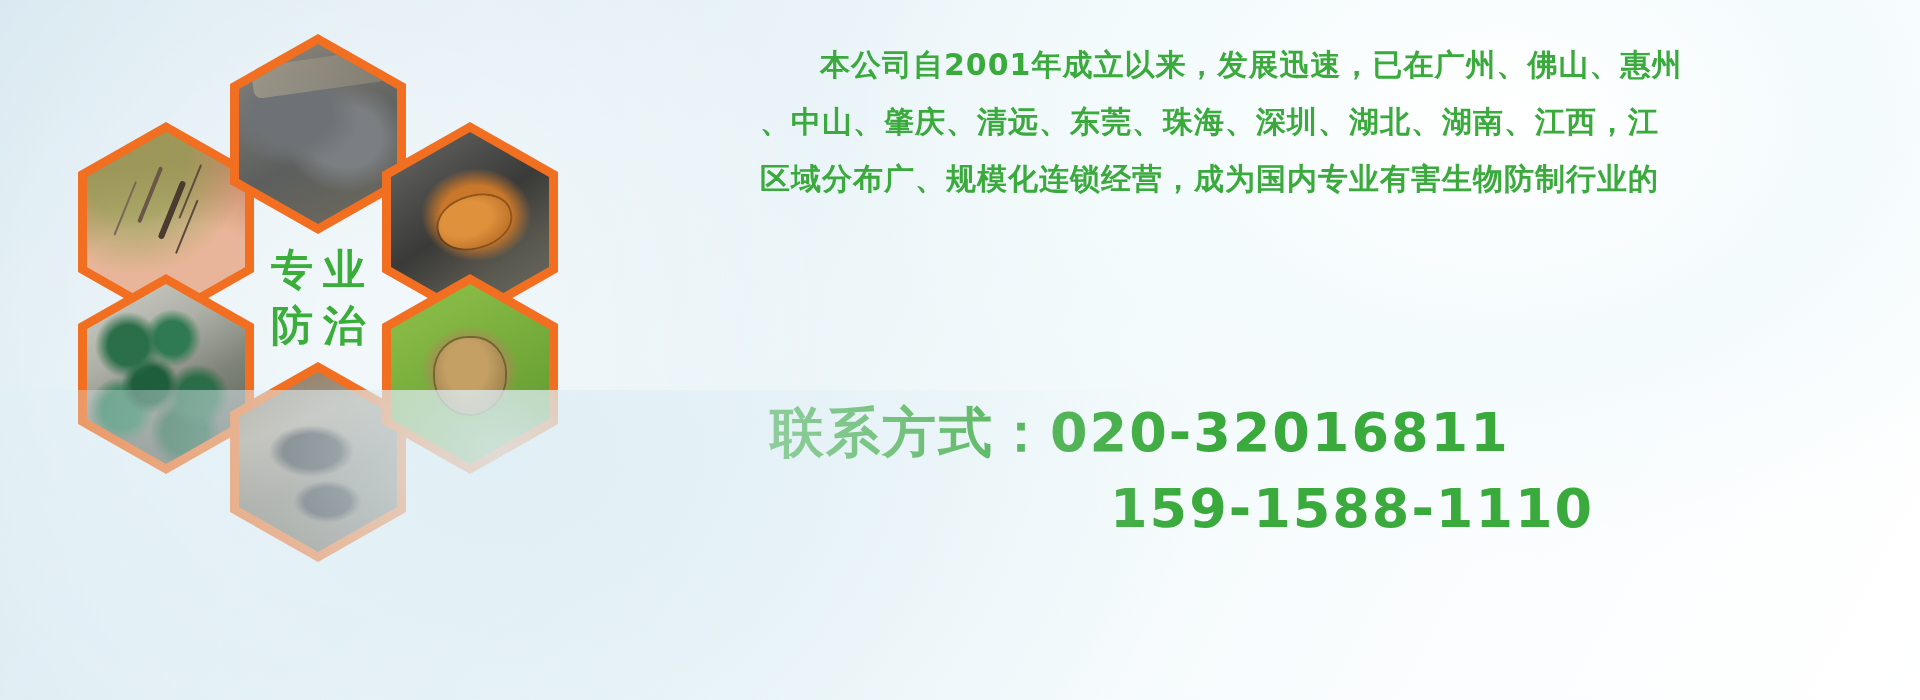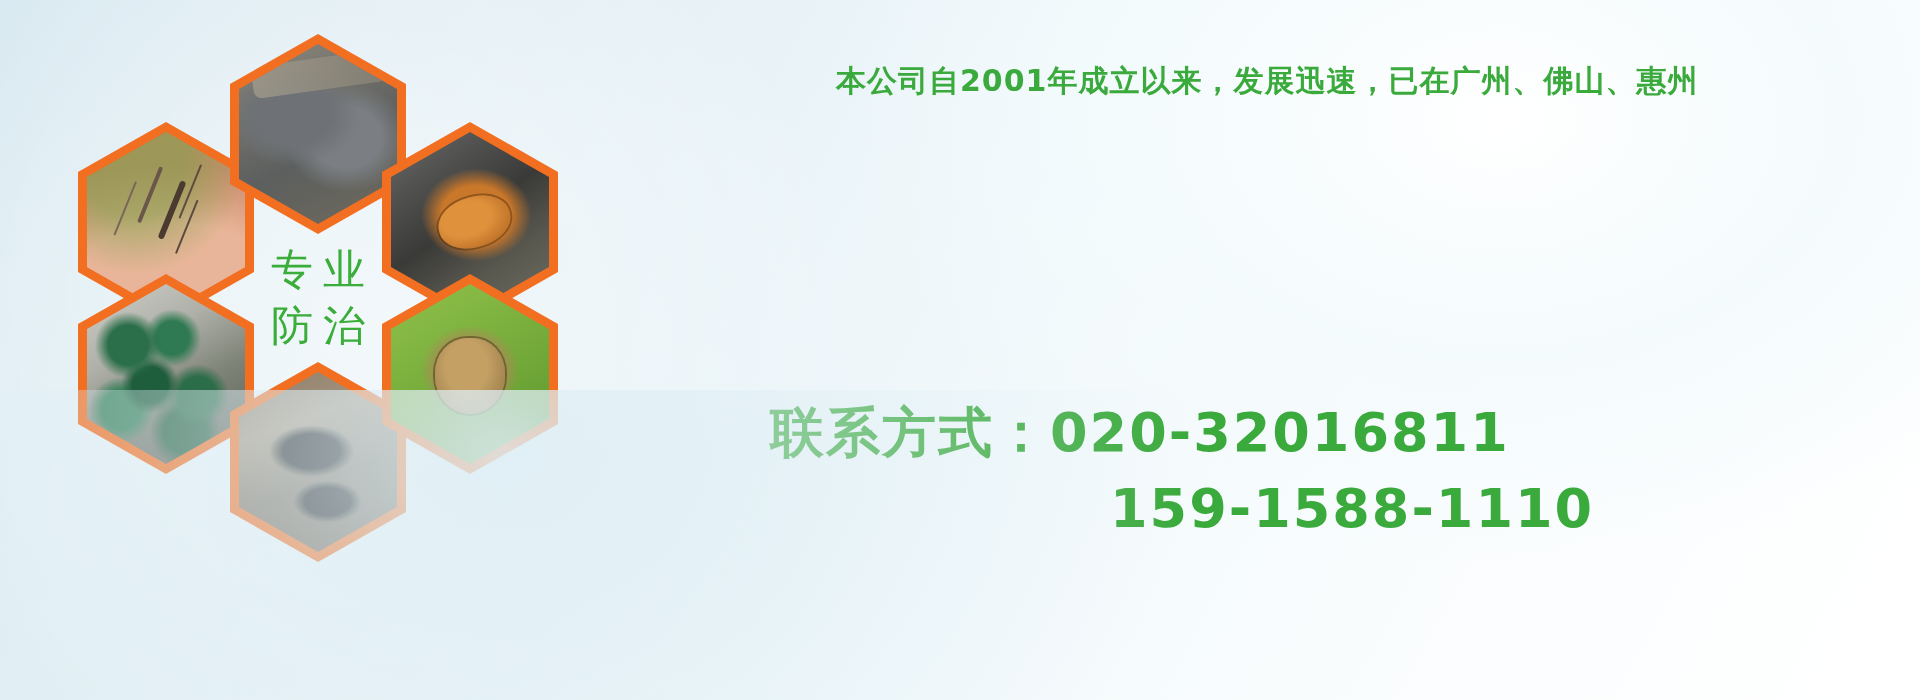--- a/index.html
+++ b/index.html
@@ -38,21 +38,21 @@
   .hex .inner{
     width:158px;height:180px;
     clip-path:polygon(50% 0%,100% 25%,100% 75%,50% 100%,0% 75%,0% 25%);
     overflow:hidden;position:relative;
   }
   .hex.center{background:transparent;}
   .hex.center .inner{background:transparent;}
   .hexlabel{
     position:absolute;inset:0;display:flex;flex-direction:column;
     align-items:center;justify-content:center;gap:14px;
-    color:#3aad3a;font-weight:normal;font-size:42px;letter-spacing:10px;
+    color:#3aad3a;font-weight:bold;font-size:42px;letter-spacing:10px;
     text-indent:10px;line-height:1;
     font-family:"DejaVu Sans","Liberation Sans",sans-serif;
   }
 
   
   .ph-mosquito{
     background:
       radial-gradient(circle at 30% 18%, rgba(120,160,70,.55) 0 28%, rgba(0,0,0,0) 60%),
       radial-gradient(ellipse 130% 60% at 55% 78%, #e9b59a 0 45%, #d79c7e 75%, #c98d6e 100%),
       linear-gradient(160deg,#5e7f3c 0%,#87a351 32%,#dba88c 52%,#e7b89c 100%);
@@ -118,21 +118,21 @@
     box-shadow:0 0 0 2px rgba(60,45,18,.45);
   }
 
   
   .copy{
     position:absolute;left:760px;top:36px;width:1120px;
     color:#3aaa3c;
     font-family:"DejaVu Sans","Liberation Sans",sans-serif;
     font-size:30px;font-weight:700;line-height:57px;letter-spacing:1px;
   }
-  .copy .p{margin:16px;}
+  .copy .p{margin:0;}
   .copy .p .ln{display:block;white-space:nowrap;}
   .copy .p .ln.first{text-indent:60px;}
 
   .contact{
     position:absolute;left:770px;top:395px;
     color:#3aaa3c;
     font-family:"DejaVu Sans","Liberation Sans",sans-serif;
     font-weight:700;line-height:76px;letter-spacing:2px;
   }
   .contact .row{display:block;white-space:nowrap;font-size:54px;}
@@ -175,20 +175,22 @@
           <span>专业</span>
           <span>防治</span>
         </div>
       </div>
     </div>
   </div>
 
   <div class="copy">
     <p class="p">
       <span class="ln first">本公司自2001年成立以来，发展迅速，已在广州、佛山、惠州</span>
+      <span class="ln">、中山、肇庆、清远、东莞、珠海、深圳、湖北、湖南、江西，江</span>
+      <span class="ln">区域分布广、规模化连锁经营，成为国内专业有害生物防制行业的</span>
     </p>
   </div>
 
   <div class="contact">
     <span class="row"><span>联系方式：</span><span>020-32016811</span></span>
     <span class="row second">159-1588-1110</span>
   </div>
 
 </div>
 

